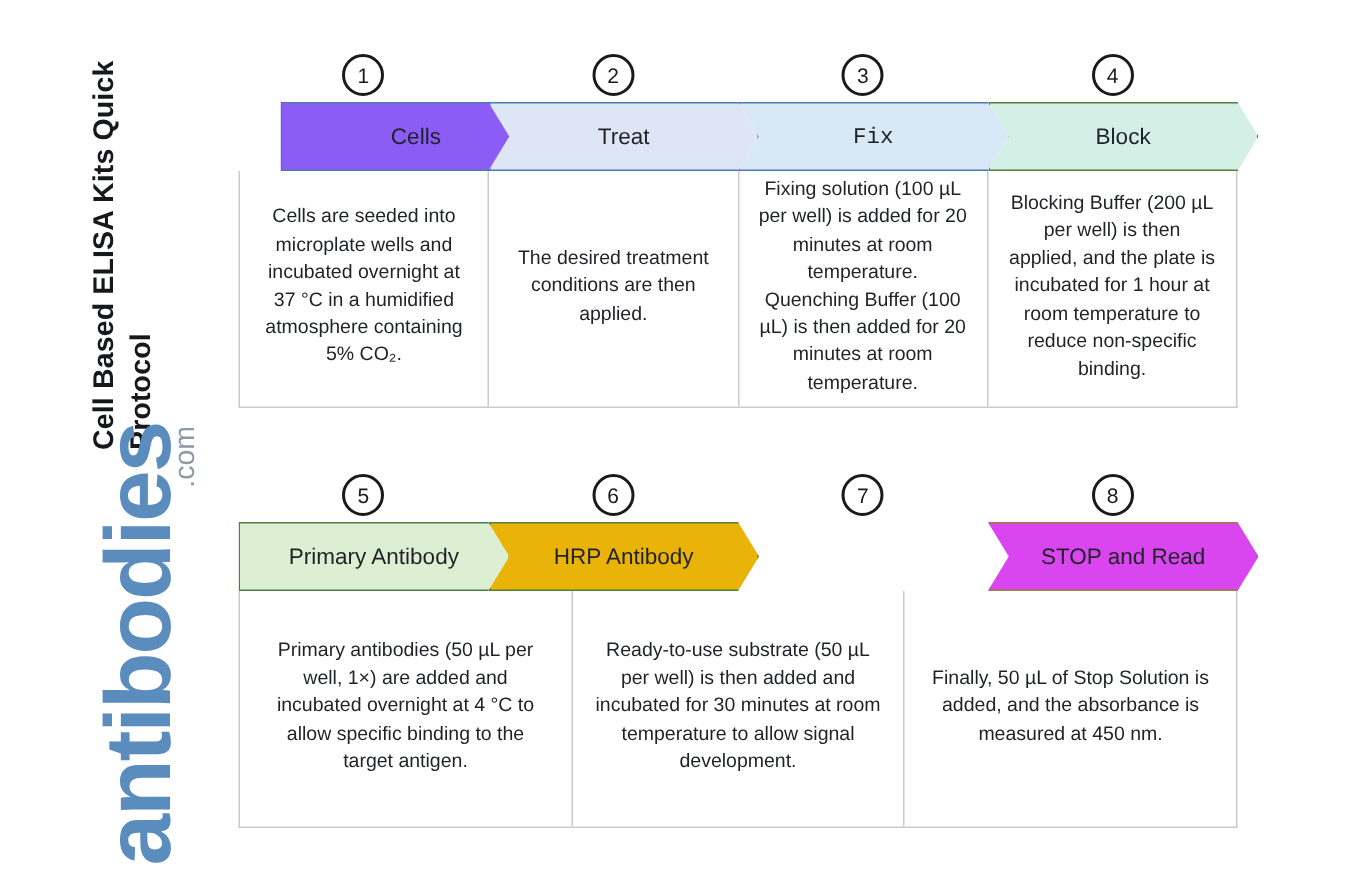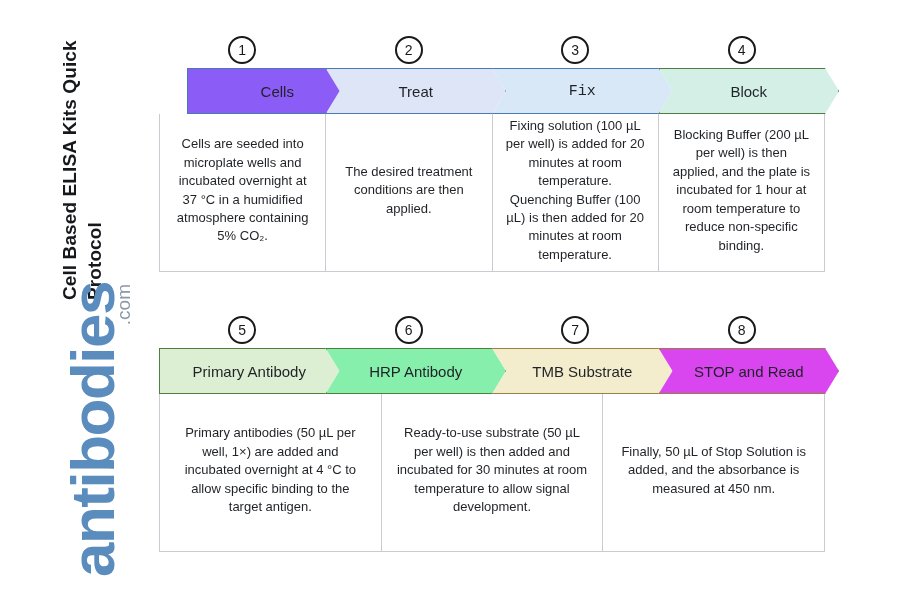--- a/index.html
+++ b/index.html
@@ -194,25 +194,22 @@
   <div class="numbers">
       <div class="num-circle" style="left: 83.25px;">5</div>
       <div class="num-circle" style="left: 249.75px;">6</div>
       <div class="num-circle" style="left: 416.25px;">7</div>
       <div class="num-circle" style="left: 582.75px;">8</div>
     </div>
   <div class="chevrons">
       <div class="chevron" style="left: 0px; width: 180.5px; background: rgb(220, 239, 211); border: 1px solid rgb(78, 127, 62); clip-path: polygon(0px 0px, calc(100% - 14px) 0px, 100% 50%, calc(100% - 14px) 100%, 0px 100%);">
         <span>Primary Antibody</span>
       </div>
-      <div class="chevron" style="left: 166.5px; width: 180.5px; background: #86efac; border: 1px solid rgb(78, 127, 62); clip-path: polygon(0px 0px, calc(100% - 14px) 0px, 100% 50%, calc(100% - 14px) 100%, 0px 100%, 14px 50%);">
+      <div class="chevron" style="left: 166.5px; width: 180.5px; background: #eab308; border: 1px solid rgb(78, 127, 62); clip-path: polygon(0px 0px, calc(100% - 14px) 0px, 100% 50%, calc(100% - 14px) 100%, 0px 100%, 14px 50%);">
         <span>HRP Antibody</span>
-      </div>
-      <div class="chevron" style="left: 333px; width: 180.5px; background: rgb(244, 237, 205); border: 1px solid rgb(153, 129, 60); clip-path: polygon(0px 0px, calc(100% - 14px) 0px, 100% 50%, calc(100% - 14px) 100%, 0px 100%, 14px 50%);">
-        <span>TMB Substrate</span>
       </div>
       <div class="chevron" style="left: 499.5px; width: 180.5px; background: #d946ef; border: 1px solid rgb(153, 129, 60); clip-path: polygon(0px 0px, calc(100% - 14px) 0px, 100% 50%, calc(100% - 14px) 100%, 0px 100%, 14px 50%); align-items: center;">
         <span>STOP and Read</span>
       </div>
     </div>
   <div class="cards">
       <div class="card">
         <p>Primary antibodies (50 µL per well, 1×) are added and incubated overnight at 4 °C to allow specific binding to the target antigen.</p>
       </div>
       <div class="card">

